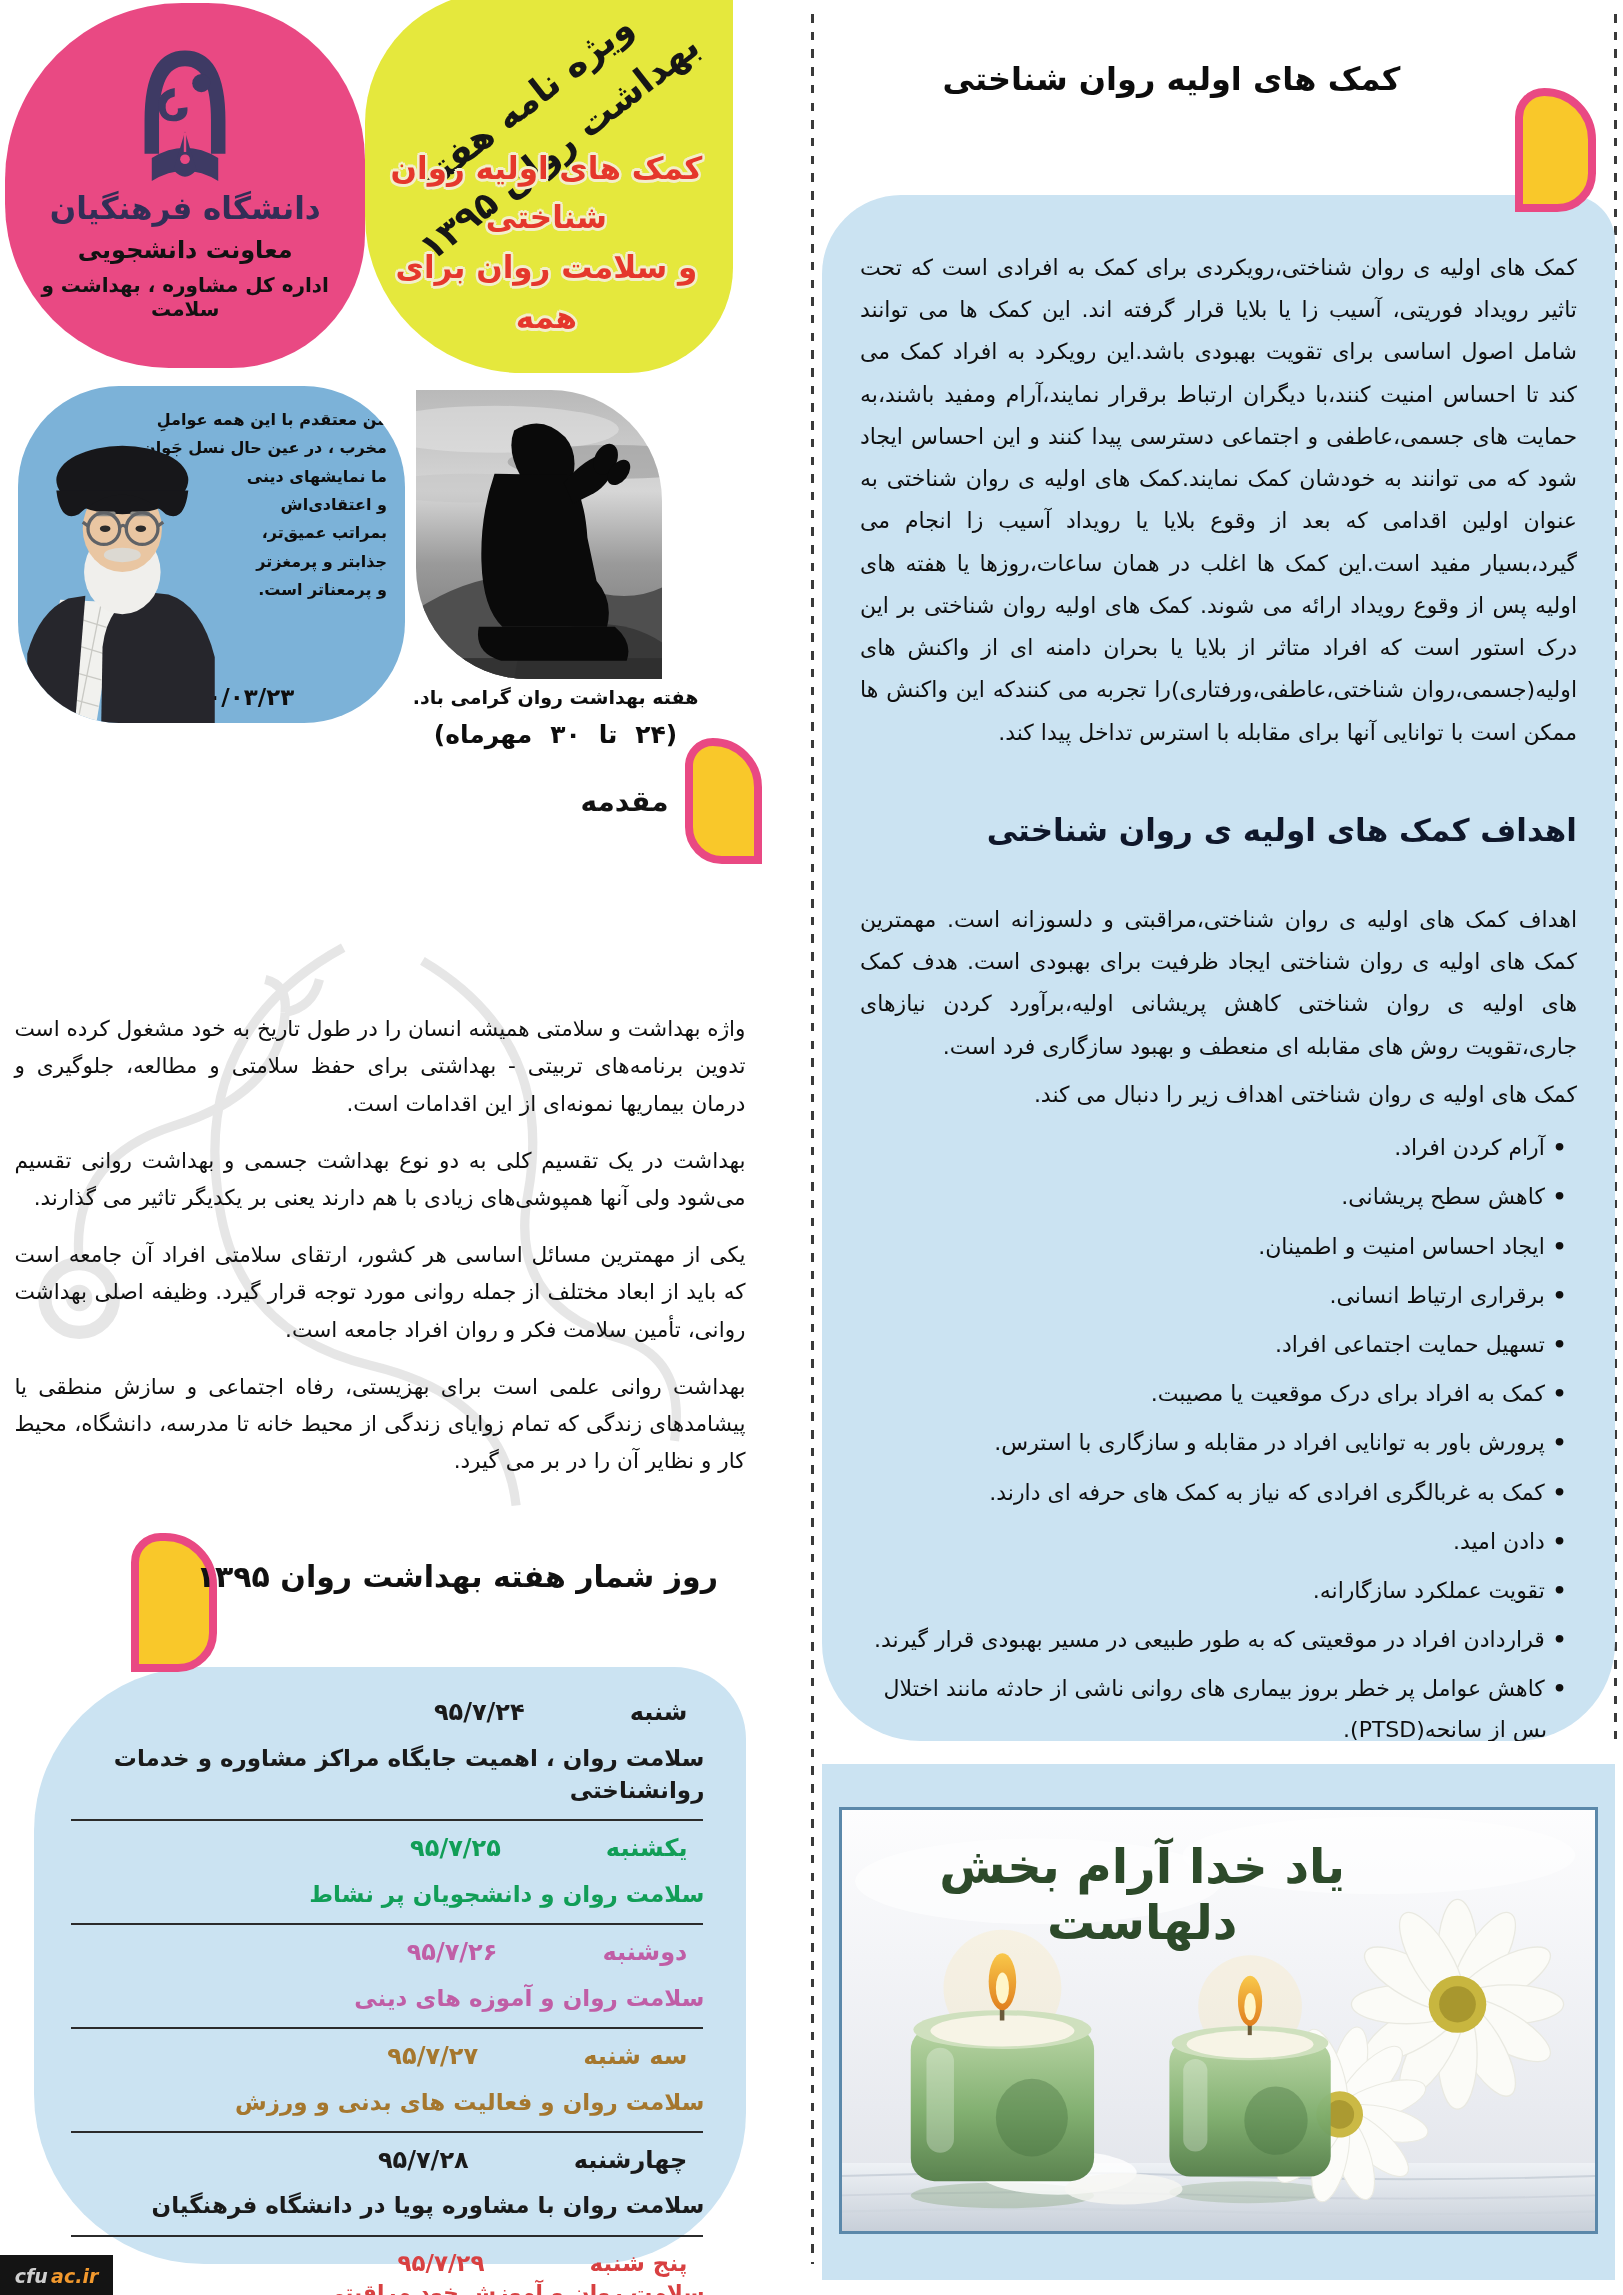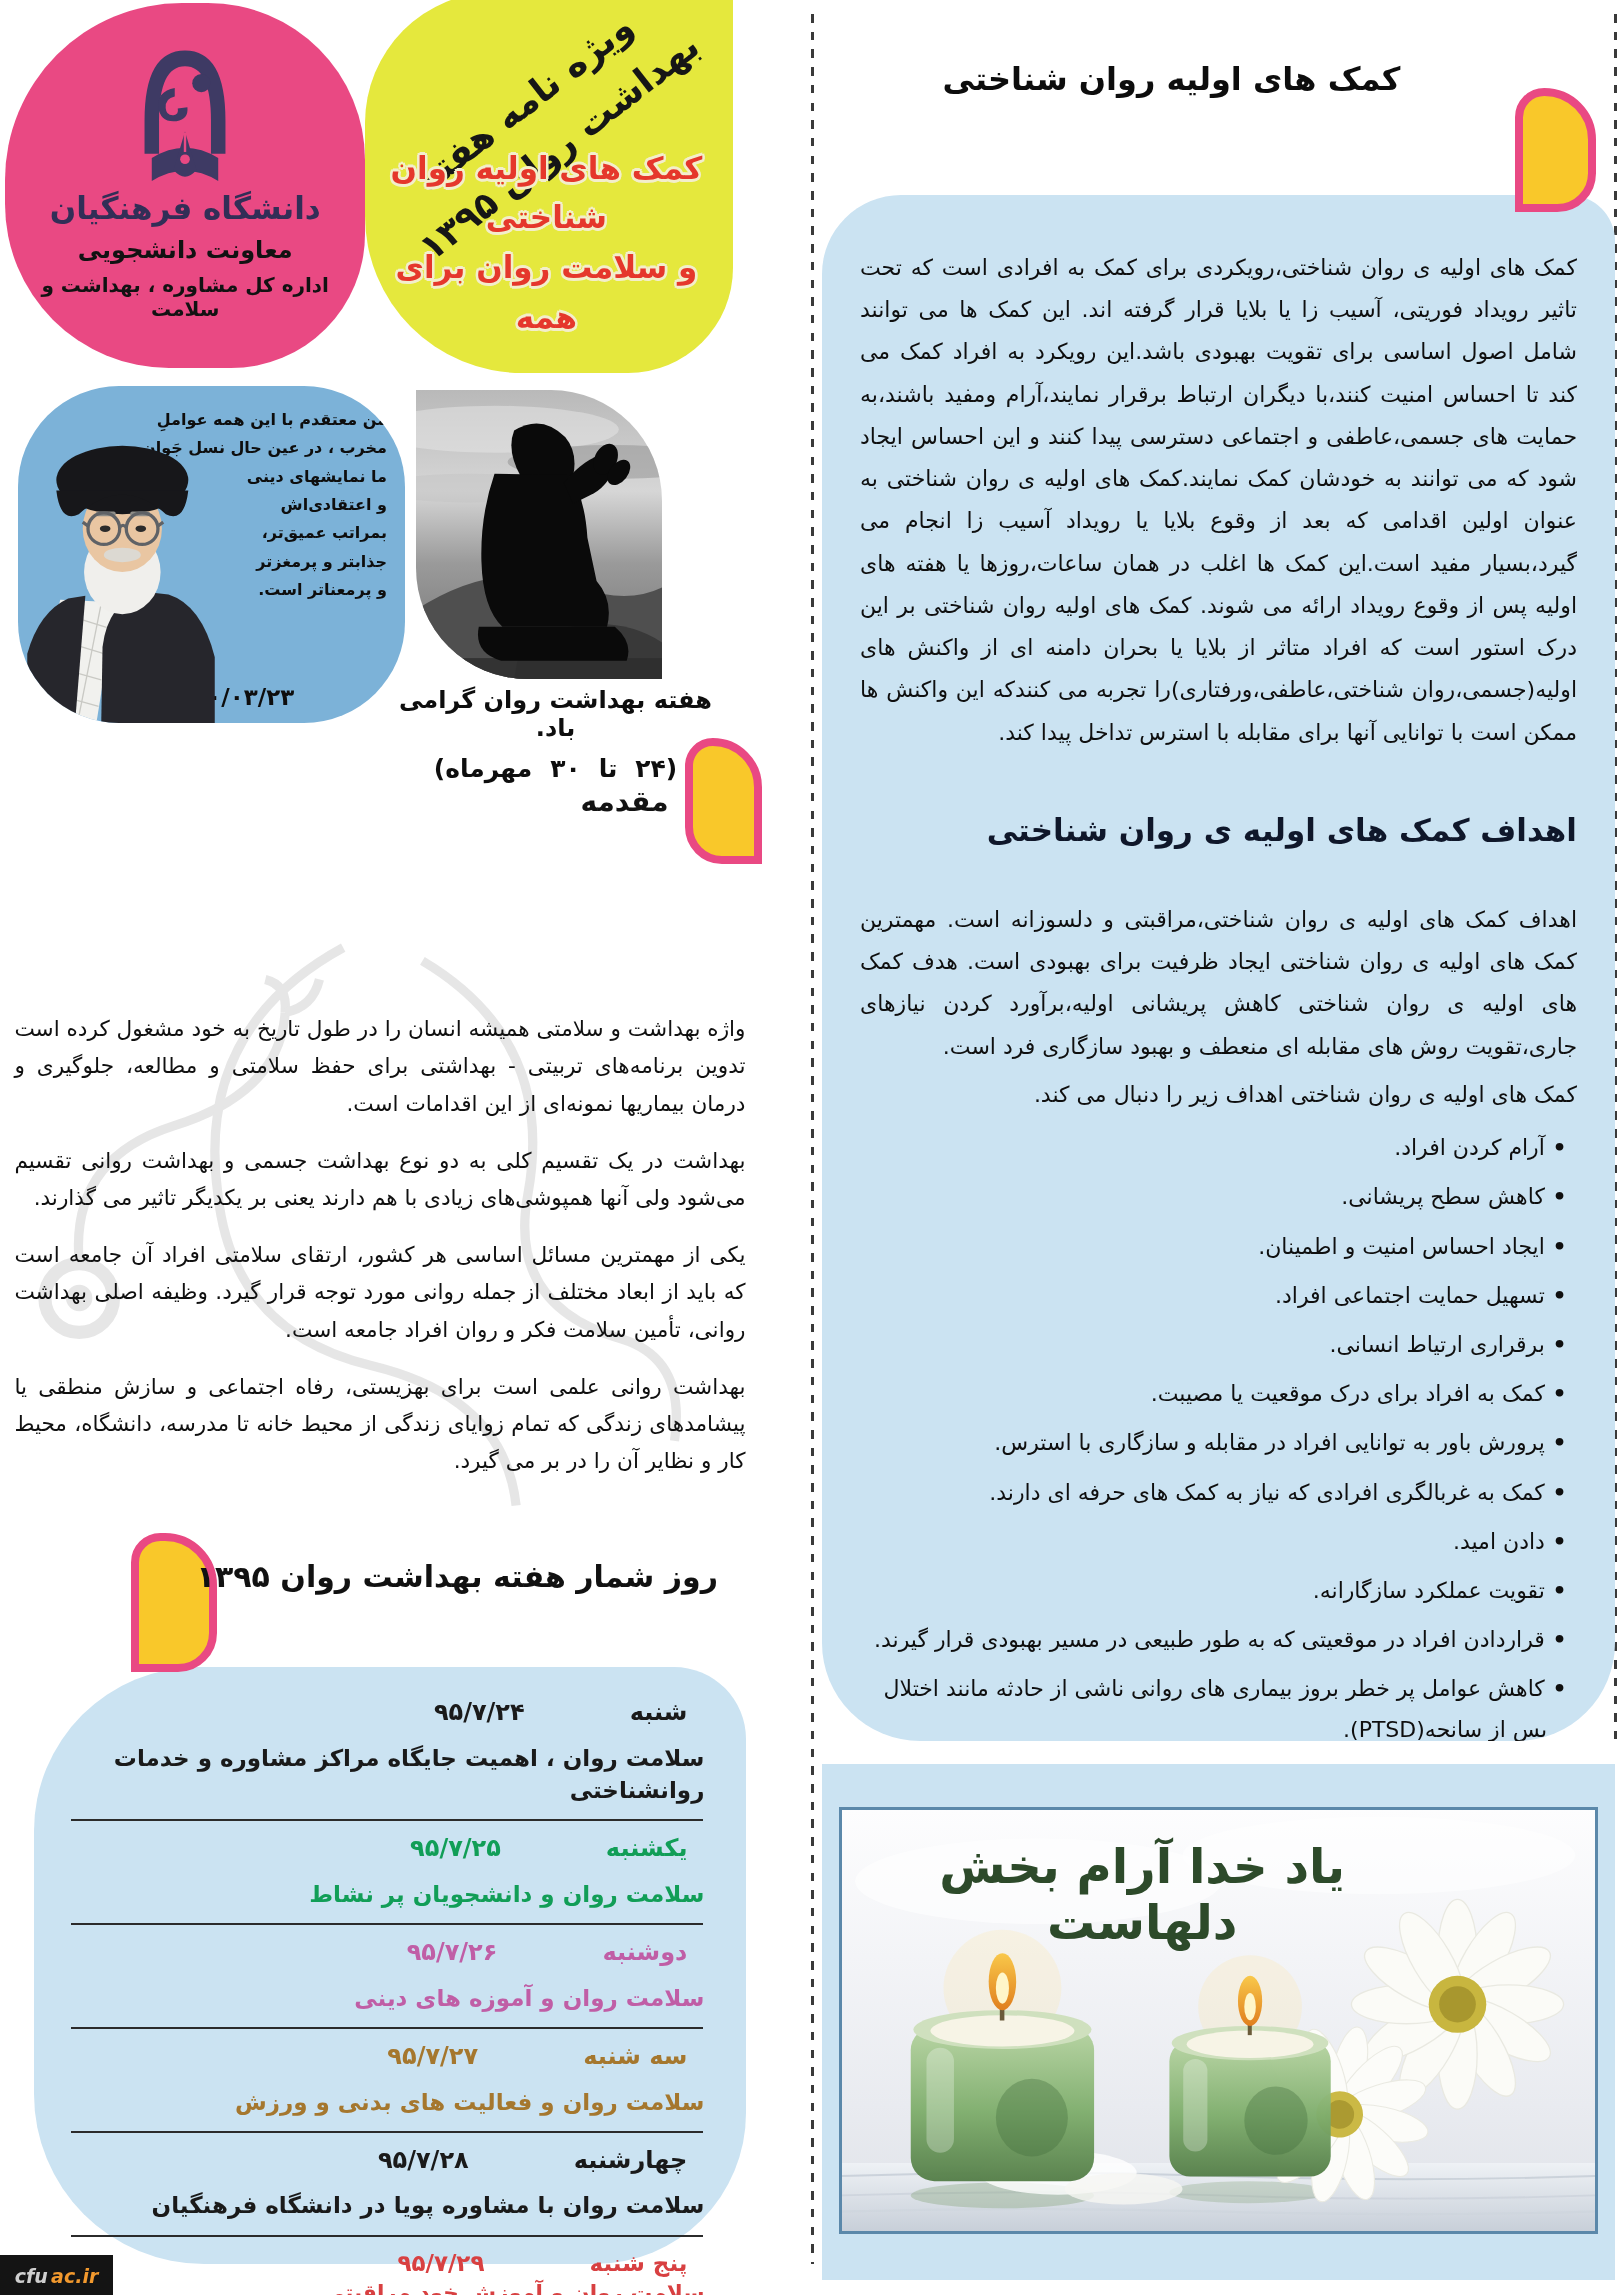--- a/index.html
+++ b/index.html
@@ -42,21 +42,21 @@
   .quote-blob{position:absolute;left:18.3px;top:386px;width:387px;height:337px;background:var(--quoteBlue);
     border-radius:101px;overflow:hidden;z-index:1;}
   .quote-text{position:absolute;top:19.6px;right:18.3px;left:13px;text-align:right;font-size:16px;
     font-weight:600;color:#0e0e0e;line-height:1.78;white-space:pre-line;}
   .quote-date{position:absolute;bottom:13px;right:111px;font-size:23px;font-weight:700;color:#0e0e0e;}
   .portrait{position:absolute;left:3.9px;bottom:-2.6px;width:198px;height:296px;}
 
   .pray-photo{position:absolute;left:416px;top:390px;width:246px;height:289px;border-radius:0 111px 0 111px;
     overflow:hidden;z-index:1;}
   .week-banner{position:absolute;left:390px;top:686px;width:331px;text-align:center;color:#0e0e0e;z-index:1;}
-  .week-line1{font-size:24px;font-weight:700;}
+  .week-line1{font-size:19px;font-weight:700;}
   .week-line2{font-size:25px;font-weight:700;margin-top:11.8px;word-spacing:9.2px;}
 
   
   .intro{position:absolute;left:6.5px;top:738px;width:739px;z-index:1;}
   .intro-header{position:relative;height:131px;}
   .intro-leaf{right:-16.4px;top:0;width:77px;height:126px;}
   .intro-heading{position:absolute;right:77px;top:47px;font-size:28px;font-weight:800;color:#131313;}
   .steth{position:absolute;top:170px;left:-6.5px;width:726px;height:628px;opacity:.55;z-index:0;}
   .intro-body{position:absolute;top:272px;right:0;left:7.9px;z-index:1;}
   .intro-body p{font-size:21.6px;line-height:1.73;text-align:justify;color:#101010;font-weight:500;margin-bottom:19.6px;}
@@ -292,22 +292,22 @@
 
   <div class="article-box">
     <p>کمک های اولیه ی روان شناختی،رویکردی برای کمک به افرادی است که تحت تاثیر رویداد فوریتی، آسیب زا یا بلایا قرار گرفته اند. این کمک ها می توانند شامل اصول اساسی برای تقویت بهبودی باشد.این رویکرد به افراد کمک می کند تا احساس امنیت کنند،با دیگران ارتباط برقرار نمایند،آرام ومفید باشند،به حمایت های جسمی،عاطفی و اجتماعی دسترسی پیدا کنند و این احساس ایجاد شود که می توانند به خودشان کمک نمایند.کمک های اولیه ی روان شناختی به عنوان اولین اقدامی که بعد از وقوع بلایا یا رویداد آسیب زا انجام می گیرد،بسیار مفید است.این کمک ها اغلب در همان ساعات،روزها یا هفته های اولیه پس از وقوع رویداد ارائه می شوند. کمک های اولیه روان شناختی بر این درک استور است که افراد متاثر از بلایا یا بحران دامنه ای از واکنش های اولیه(جسمی،روان شناختی،عاطفی،ورفتاری)را تجربه می کنندکه این واکنش ها ممکن است با توانایی آنها برای مقابله با استرس تداخل پیدا کند.</p>
     <h2 class="goals-heading">اهداف کمک های اولیه ی روان شناختی</h2>
     <p>اهداف کمک های اولیه ی روان شناختی،مراقبتی و دلسوزانه است. مهمترین کمک های اولیه ی روان شناختی ایجاد ظرفیت برای بهبودی است. هدف کمک های اولیه ی روان شناختی کاهش پریشانی اولیه،برآورد کردن نیازهای جاری،تقویت روش های مقابله ای منعطف و بهبود سازگاری فرد است.</p>
     <p class="goals-lead">کمک های اولیه ی روان شناختی اهداف زیر را دنبال می کند.</p>
     <ul class="goals-list">
       <li>آرام کردن افراد.</li>
       <li>کاهش سطح پریشانی.</li>
       <li>ایجاد احساس امنیت و اطمینان.</li>
+      <li>برقراری ارتیاط انسانی.</li>
       <li>تسهیل حمایت اجتماعی افراد.</li>
-      <li>برقراری ارتیاط انسانی.</li>
       <li>کمک به افراد برای درک موقعیت یا مصیبت.</li>
       <li>پرورش باور به توانایی افراد در مقابله و سازگاری با استرس.</li>
       <li>کمک به غربالگری افرادی که نیاز به کمک های حرفه ای دارند.</li>
       <li>دادن امید.</li>
       <li>تقویت عملکرد سازگارانه.</li>
       <li>قراردادن افراد در موقعیتی که به طور طبیعی در مسیر بهبودی قرار گیرند.</li>
       <li>کاهش عوامل پر خطر بروز بیماری های روانی ناشی از حادثه مانند اختلال پس از سانحه(PTSD).</li>
     </ul>
   </div>
 

